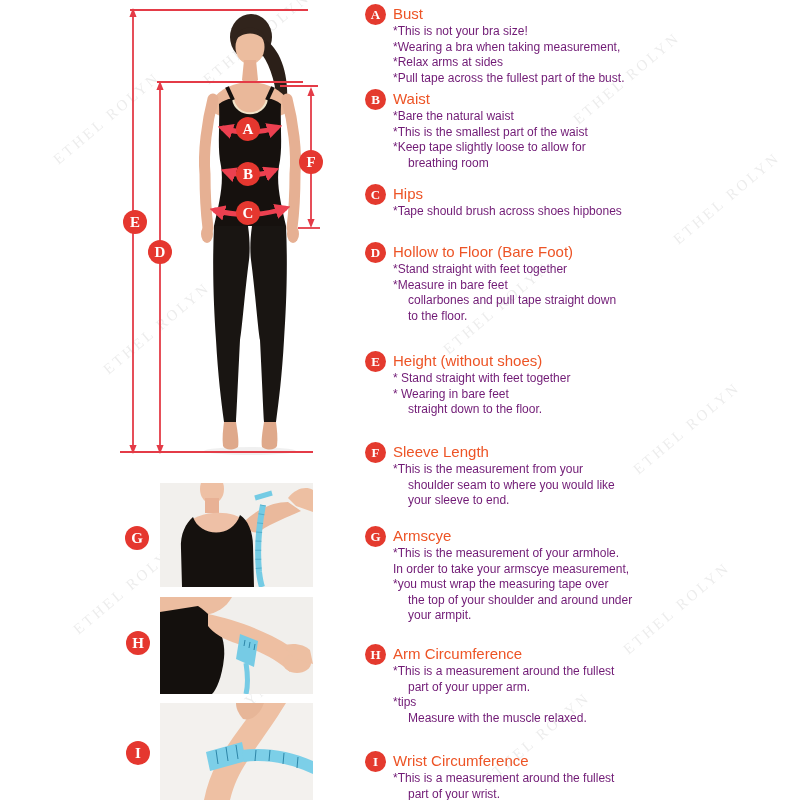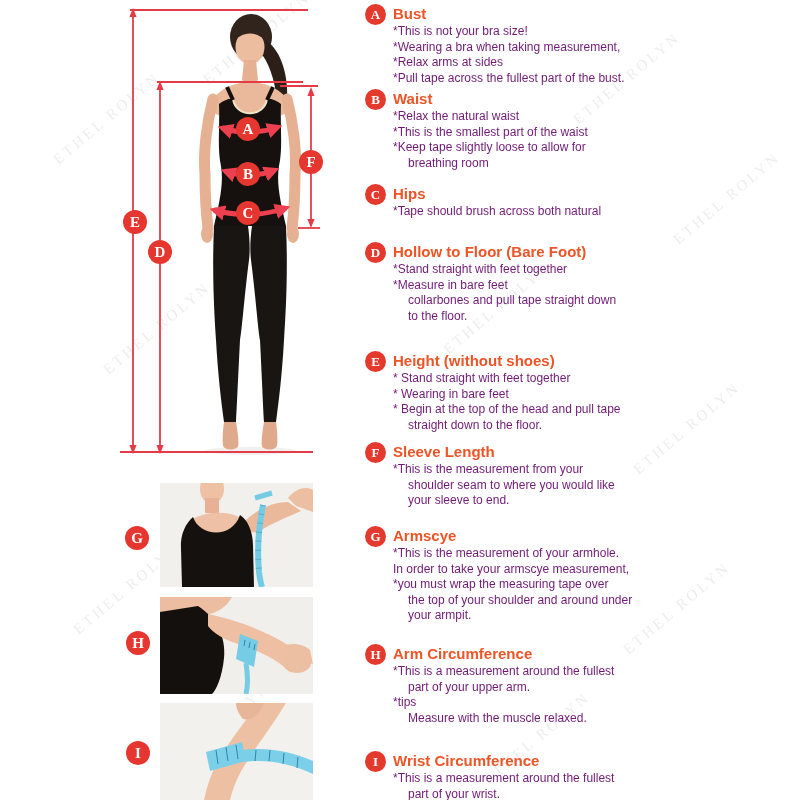--- a/index.html
+++ b/index.html
@@ -12,21 +12,21 @@
   .fig-svg{position:absolute;left:0;top:0;}
   
   .mk{position:absolute;width:24px;height:24px;border-radius:50%;background:#e5372f;
       color:#fff;font-family:"Liberation Serif",serif;font-weight:bold;font-size:15px;
       display:flex;align-items:center;justify-content:center;z-index:5;}
   
   .sec{position:absolute;left:365px;display:flex;gap:7px;align-items:flex-start;}
   .badge{flex:0 0 auto;width:21px;height:21px;border-radius:50%;background:#e43a2e;color:#fff;
          font-family:"Liberation Serif",serif;font-weight:bold;font-size:13px;
          display:flex;align-items:center;justify-content:center;}
-  .sec h3{margin:0;font-size:15px;line-height:20px;font-weight:700;color:#ed5426;}
+  .sec h3{margin:0;font-size:15px;line-height:20px;font-weight:400;color:#ed5426;}
   .ln{font-size:12px;line-height:15.6px;color:#701a75;}
   .ln.ind{margin-left:15px;}
 </style>
 </head>
 <body>
 
 <div class="stage">
 
   <div class="wm" style="left:40px;top:110px">ETHEL ROLYN</div>
   <div class="wm" style="left:190px;top:30px">ETHEL ROLYN</div>
@@ -171,53 +171,52 @@
       <div class="ln">*Wearing a bra when taking measurement,</div>
       <div class="ln">*Relax arms at sides</div>
       <div class="ln">*Pull tape across the fullest part of the bust.</div>
     </div>
   </section>
 
   <section class="sec" style="top:89px">
     <div class="badge">B</div>
     <div>
       <h3>Waist</h3>
-      <div class="ln">*Relax the natural waist</div>
+      <div class="ln">*Bare the natural waist</div>
       <div class="ln">*This is the smallest part of the waist</div>
       <div class="ln">*Keep tape slightly loose to allow for</div>
       <div class="ln ind">breathing room</div>
     </div>
   </section>
 
   <section class="sec" style="top:184px">
     <div class="badge">C</div>
     <div>
       <h3>Hips</h3>
-      <div class="ln">*Tape should brush across both natural</div>
+      <div class="ln">*Tape should brush across shoes hipbones</div>
     </div>
   </section>
 
   <section class="sec" style="top:242px">
     <div class="badge">D</div>
     <div>
       <h3>Hollow to Floor (Bare Foot)</h3>
       <div class="ln">*Stand straight with feet together</div>
       <div class="ln">*Measure in bare feet</div>
       <div class="ln ind">collarbones and pull tape straight down</div>
       <div class="ln ind">to the floor.</div>
     </div>
   </section>
 
   <section class="sec" style="top:351px">
     <div class="badge">E</div>
     <div>
       <h3>Height (without shoes)</h3>
       <div class="ln">* Stand straight with feet together</div>
       <div class="ln">* Wearing in bare feet</div>
-      <div class="ln">* Begin at the top of the head and pull tape</div>
       <div class="ln ind">straight down to the floor.</div>
     </div>
   </section>
 
   <section class="sec" style="top:442px">
     <div class="badge">F</div>
     <div>
       <h3>Sleeve Length</h3>
       <div class="ln">*This is the measurement from your</div>
       <div class="ln ind">shoulder seam to where you would like</div>

